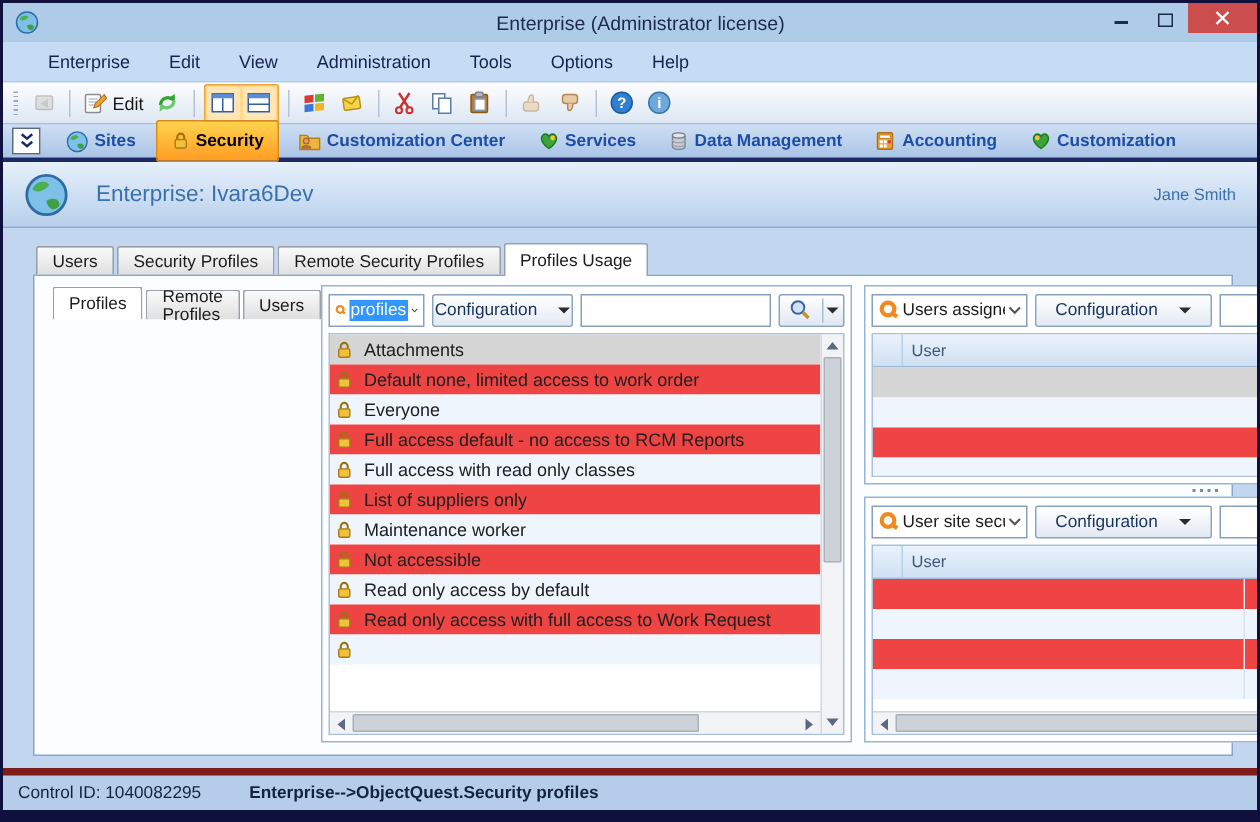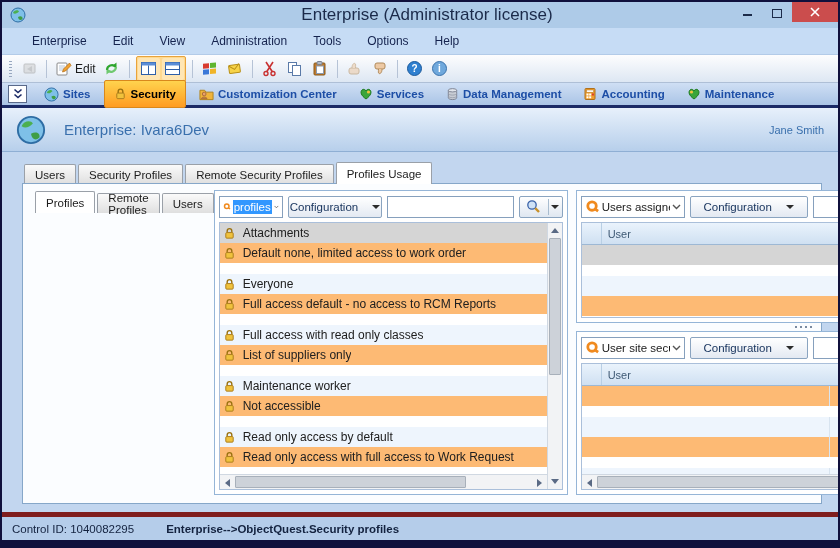--- a/index.html
+++ b/index.html
@@ -2,21 +2,21 @@
 <html><head>
 <meta charset="utf-8">
 <style>
   * { box-sizing: border-box; margin: 0; padding: 0; }
   html,body { width:840px; height:548px; font-family:"Liberation Sans", sans-serif; }
   .win { width:840px; height:548px; border:2px solid #10103c; background:#c2d6ef; display:flex; flex-direction:column; overflow:hidden; }
 
   
   .titlebar { height:26px; background:#aecbe8; display:flex; align-items:center; position:relative; flex:0 0 auto; }
   .title-icon { margin-left:8px; width:16px; height:16px; }
-  .tb-title { position:absolute; left:14px; right:0; text-align:center; font-size:17px; color:#1b2a4a; }
+  .tb-title { position:absolute; left:14px; right:0; text-align:center; font-size:13px; color:#1b2a4a; }
   .winbtns { margin-left:auto; display:flex; align-items:flex-start; height:100%; }
   .wbtn { width:30px; height:20px; display:flex; align-items:center; justify-content:center; cursor:default; }
   .wbtn .minglyph { width:9px; height:2px; background:#1c2b4a; margin-top:6px; }
   .wbtn .maxglyph { width:10px; height:9px; border:1.5px solid #1c2b4a; margin-top:2px; }
   .wbtn.close { width:46px; background:#cb4d4d; }
 
   
   .menubar { height:27px; background:#c6dcf5; display:flex; align-items:center; padding-left:30px; gap:26px; flex:0 0 auto; border-bottom:1px solid #b3cbe8; }
   .mitem { font-size:12px; color:#15234e; cursor:default; }
 
@@ -71,22 +71,22 @@
   
   .grid { flex:1 1 auto; border:1px solid #aabfda; display:flex; min-height:0; background:#fff; }
   .gmain { flex:1 1 auto; display:flex; flex-direction:column; min-width:0; min-height:0; }
   .ghead { height:22px; background:linear-gradient(#eaf3fc,#cfe0f2); border-bottom:1px solid #9db8d4; display:flex; flex:0 0 auto; }
   .gcol { display:flex; align-items:center; font-size:11px; color:#3f5a75; padding-left:6px; border-right:1px solid #b9cfe4; }
   .gcol.iconcol { width:20px; flex:0 0 auto; padding:0; }
   .gcol.grow1 { flex:1 1 auto; }
   .sortmark { margin-left:auto; margin-right:8px; display:flex; align-items:flex-end; gap:1px; }
   .sortmark .num { font-size:8px; color:#3f5a75; }
   .gbody { flex:1 1 auto; overflow:hidden; min-height:0; }
-  .grow { height:20px; display:flex; align-items:center; background:#fdba74; }
-  .grow.alt { background:#eef5fd;margin-top:11px; }
+  .grow { height:20px; display:flex; align-items:center; background:#ef4444; }
+  .grow.alt { background:#eef5fd; }
   .grow.sel { background:#d5d5d5; }
   .rowicon { width:20px; flex:0 0 auto; display:flex; align-items:center; justify-content:center; }
   .rowtext { font-size:12px; color:#202020; padding-left:3px; white-space:nowrap; overflow:hidden; }
   .c-user2 { flex:0 0 58%; border-right:1px solid #d8e4f0; height:100%; display:flex; align-items:center; }
 
   
   .vscroll { width:15px; flex:0 0 auto; background:#f2f3f5; border-left:1px solid #d0d8e2; display:flex; flex-direction:column; }
   .hscroll { height:15px; flex:0 0 auto; background:#f2f3f5; border-top:1px solid #d0d8e2; display:flex; }
   .sb-btn { width:15px; height:15px; flex:0 0 auto; display:flex; align-items:center; justify-content:center; }
   .tri-up { width:0;height:0;border-left:4px solid transparent;border-right:4px solid transparent;border-bottom:5px solid #5a6a85; }
@@ -307,21 +307,21 @@
           <rect x="3.5" y="9.3" width="2" height="2" fill="#fff"></rect>
           <rect x="6.2" y="9.3" width="2" height="2" fill="#fff"></rect>
         </svg>
       <span>Accounting</span>
     </div>
     <div class="atab">
       <svg width="14" height="14" viewBox="0 0 14 14">
           <path d="M7 12 C2 8.5,1 5,3 3 C4.6 1.6,6.4 2.6,7 4 C7.6 2.6,9.4 1.6,11 3 C13 5,12 8.5,7 12Z" fill="#3aa53a" stroke="#1f7a1f"></path>
           <circle cx="4.5" cy="5" r="1.6" fill="#f0c23c"></circle>
         </svg>
-      <span>Maintenance</span>
+      <span>Customization</span>
     </div>
   </div>
 
   <div class="appheader">
     <svg width="30" height="30" viewBox="0 0 16 16">
         <circle cx="8" cy="8" r="7" fill="#7ec0e8" stroke="#2e6da4"></circle>
         <path fill="#4caf50" d="M3 6 C4 3,8 2.5,9 4.5 C7 6.5,5 7.5,3 6Z"></path>
         <path fill="#3f9e46" d="M8 10 C10.5 8.5,13 9.5,12.5 12 C10.5 14,8.5 13,8 10Z"></path>
       </svg>
     <span class="htitle">Enterprise: Ivara6Dev</span>

